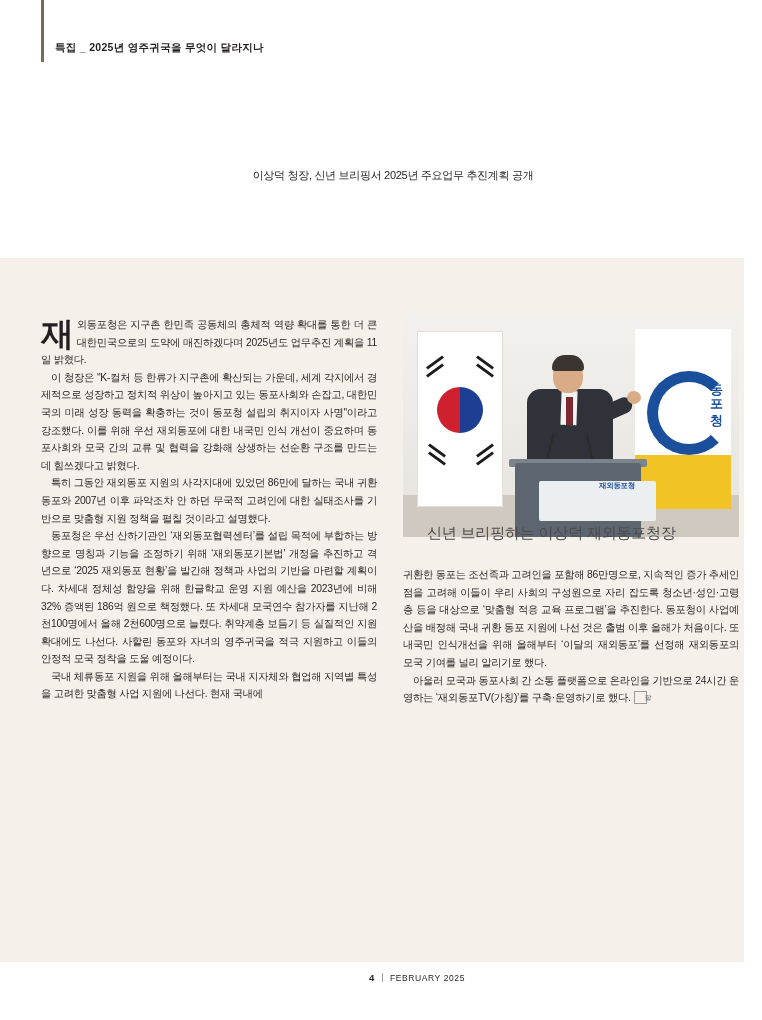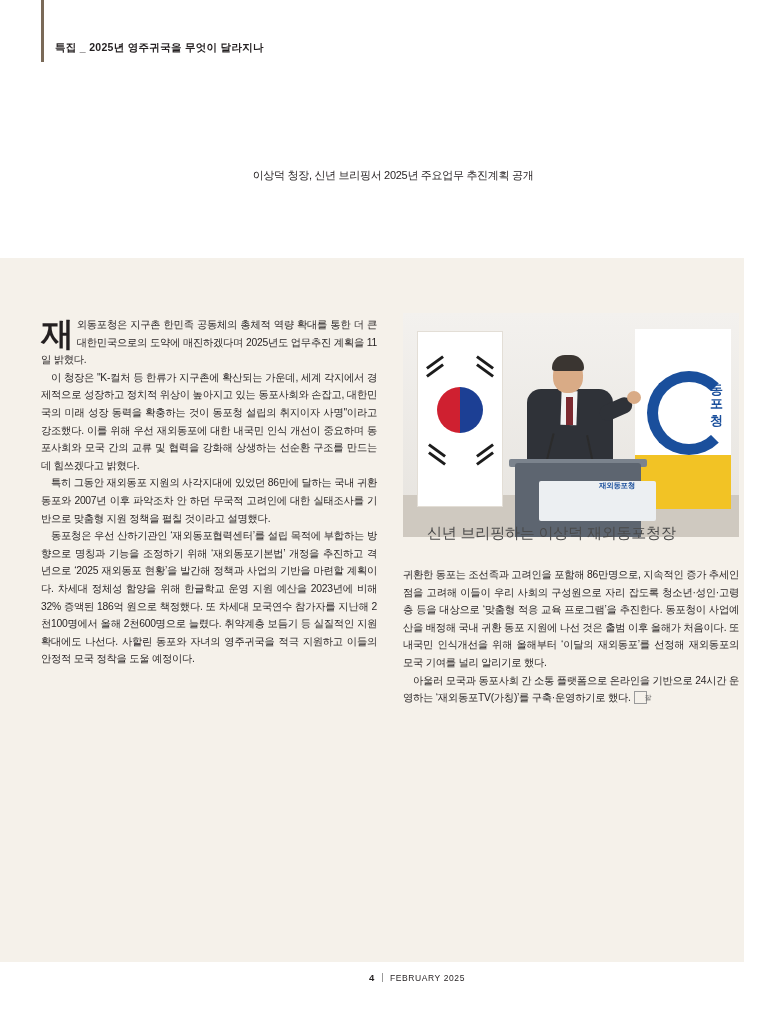--- a/index.html
+++ b/index.html
@@ -421,20 +421,21 @@
   <div class="caption">신년 브리핑하는 이상덕 재외동포청장</div>
 
   <div class="col col-left">
     <p class="first">
       <span class="dropcap">재</span>
       <span>외동포청은 지구촌 한민족 공동체의 총체적 역량 확대를 통한 더 큰 대한민국으로의 도약에 매진하겠다며 2025년도 업무추진 계획을 11일 밝혔다.</span>
     </p>
     <p><span>이 청장은 "K-컬처 등 한류가 지구촌에 확산되는 가운데, 세계 각지에서 경제적으로 성장하고 정치적 위상이 높아지고 있는 동포사회와 손잡고, 대한민국의 미래 성장 동력을 확충하는 것이 동포청 설립의 취지이자 사명"이라고 강조했다. 이를 위해 우선 재외동포에 대한 내국민 인식 개선이 중요하며 동포사회와 모국 간의 교류 및 협력을 강화해 상생하는 선순환 구조를 만드는 데 힘쓰겠다고 밝혔다.</span></p>
     <p><span>특히 그동안 재외동포 지원의 사각지대에 있었던 86만에 달하는 국내 귀환 동포와 2007년 이후 파악조차 안 하던 무국적 고려인에 대한 실태조사를 기반으로 맞춤형 지원 정책을 펼칠 것이라고 설명했다.</span></p>
     <p><span>동포청은 우선 산하기관인 ‘재외동포협력센터’를 설립 목적에 부합하는 방향으로 명칭과 기능을 조정하기 위해 ‘재외동포기본법’ 개정을 추진하고 격년으로 ‘2025 재외동포 현황’을 발간해 정책과 사업의 기반을 마련할 계획이다. 차세대 정체성 함양을 위해 한글학교 운영 지원 예산을 2023년에 비해 32% 증액된 186억 원으로 책정했다. 또 차세대 모국연수 참가자를 지난해 2천100명에서 올해 2천600명으로 늘렸다. 취약계층 보듬기 등 실질적인 지원 확대에도 나선다. 사할린 동포와 자녀의 영주귀국을 적극 지원하고 이들의 안정적 모국 정착을 도울 예정이다.</span></p>
+    <p><span>국내 체류동포 지원을 위해 올해부터는 국내 지자체와 협업해 지역별 특성을 고려한 맞춤형 사업 지원에 나선다. 현재 국내에</span></p>
   </div>
 
   <div class="col col-right">
     <p class="first"><span>귀환한 동포는 조선족과 고려인을 포함해 86만명으로, 지속적인 증가 추세인 점을 고려해 이들이 우리 사회의 구성원으로 자리 잡도록 청소년·성인·고령층 등을 대상으로 ‘맞춤형 적응 교육 프로그램’을 추진한다. 동포청이 사업예산을 배정해 국내 귀환 동포 지원에 나선 것은 출범 이후 올해가 처음이다. 또 내국민 인식개선을 위해 올해부터 ‘이달의 재외동포’를 선정해 재외동포의 모국 기여를 널리 알리기로 했다.</span></p>
     <p><span>아울러 모국과 동포사회 간 소통 플랫폼으로 온라인을 기반으로 24시간 운영하는 ‘재외동포TV(가칭)’를 구축·운영하기로 했다.</span><span class="endmark">할</span></p>
   </div>
 
   <div class="footer">
     <span class="pg">4</span><span class="divider"></span><span>FEBRUARY 2025</span>
   </div>

